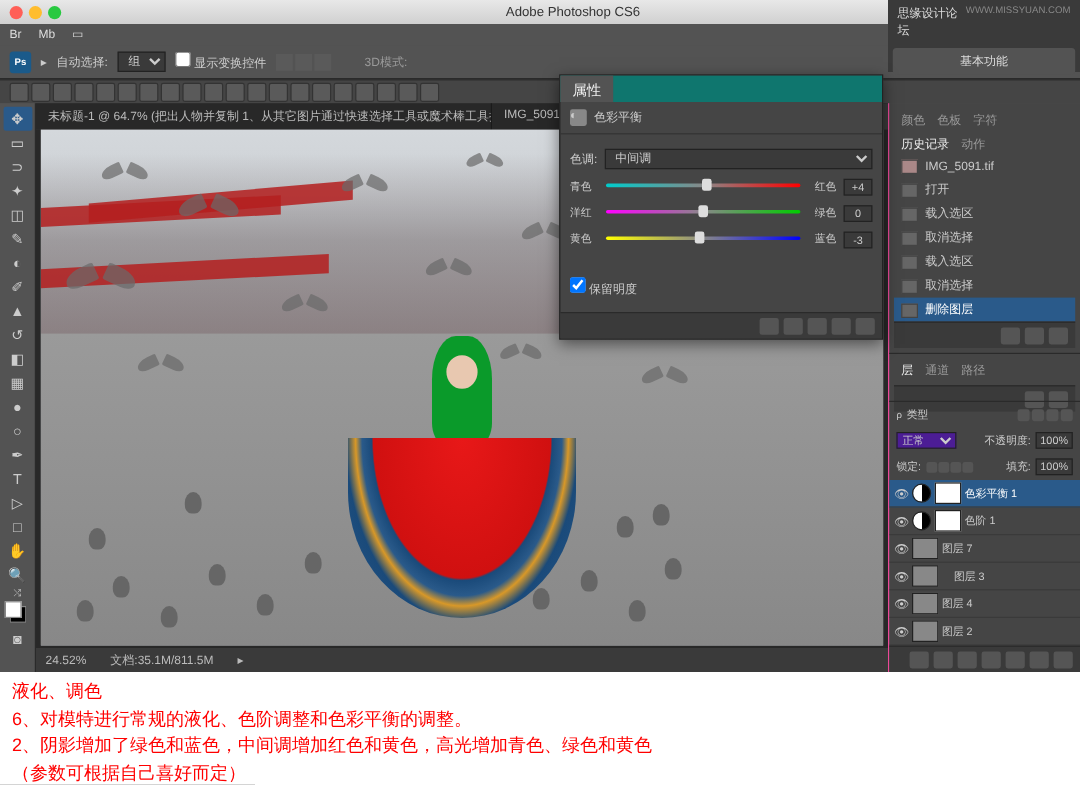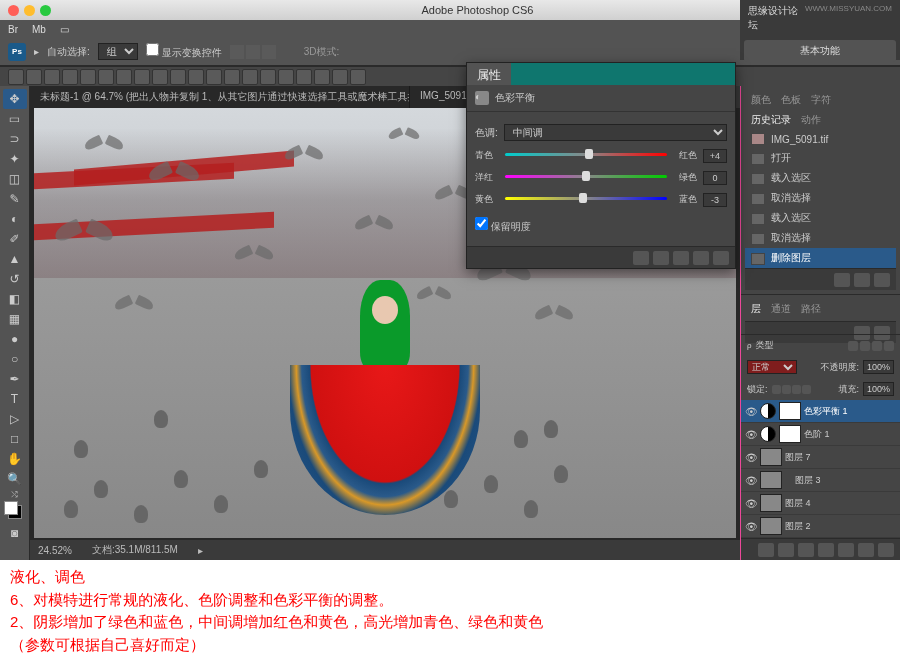--- a/index.html
+++ b/index.html
@@ -68,21 +68,21 @@
 .right-top{position:absolute;top:0;right:0;width:160px;height:60px;background:#3a3a3a;color:#ddd;font-size:11px}
 .hist{padding:4px}
 .hist-hdr{display:flex;gap:10px;padding:3px 6px;font-size:10px;color:#999}
 .hist-hdr .active{color:#eee}
 .hist-row{display:flex;align-items:flex-end;gap:6px;padding:3px 6px;font-size:10px;color:#ccc;cursor:pointer}
 .hist-row.active{background:#2a5a8a;color:#fff}
 .hist-row .icon{width:14px;height:12px;background:#666;border:1px solid #444}
 .mid-panel{height:40px;border-top:1px solid #2a2a2a;padding:4px}
 .layers-panel{flex:1;border-top:1px solid #2a2a2a;display:flex;flex-direction:column;overflow:hidden}
 .lp-opts{padding:4px 6px;font-size:9px;display:flex;align-items:center;gap:4px}
-.lp-opts select{background:#7f1d1d;color:#ccc;border:1px solid #222;font-size:9px;width:50px}
+.lp-opts select{background:#4c1d95;color:#ccc;border:1px solid #222;font-size:9px;width:50px}
 .lp-opts .num{background:#3a3a3a;border:1px solid #222;padding:1px 3px;font-size:9px}
 .layers{flex:1;overflow:auto}
 .layer{display:flex;align-items:center;gap:3px;padding:2px 4px;border-bottom:1px solid #3a3a3a;font-size:9px;cursor:pointer}
 .layer.active{background:#2a5a8a;color:#fff}
 .layer .eye{width:12px;height:10px;color:#ccc;font-size:10px}
 .layer .thumb{width:22px;height:18px;background:#888;border:1px solid #222}
 .layer .mask{width:22px;height:18px;background:#fff;border:1px solid #222}
 .layer .adj{width:16px;height:16px;border-radius:50%;background:conic-gradient(#000 0 50%,#fff 50% 100%);border:1px solid #222}
 .annot{position:absolute;top:566px;left:10px;right:10px;font-size:15px;line-height:1.5;color:#f00}
 </style>
@@ -390,21 +390,21 @@
         </div>
       <div class="slider-row">
           <span class="lbl">黄色</span>
           <div class="slider">
             <div class="track g-yb"></div>
             <div class="thumb" style="left:48%"></div>
           </div>
           <span class="lbl2">蓝色</span>
           <span class="val">-3</span>
         </div>
-      <div class="row" style="margin-top:10px">
+      <div class="row" style="margin-top:24px">
           <label><input type="checkbox" checked="" style=""> <span>保留明度</span></label>
         </div>
     </div>
     <div class="panel-footer">
         <div class="pf-icon"></div>
         <div class="pf-icon"></div>
         <div class="pf-icon"></div>
         <div class="pf-icon"></div>
         <div class="pf-icon"></div>
       </div>

